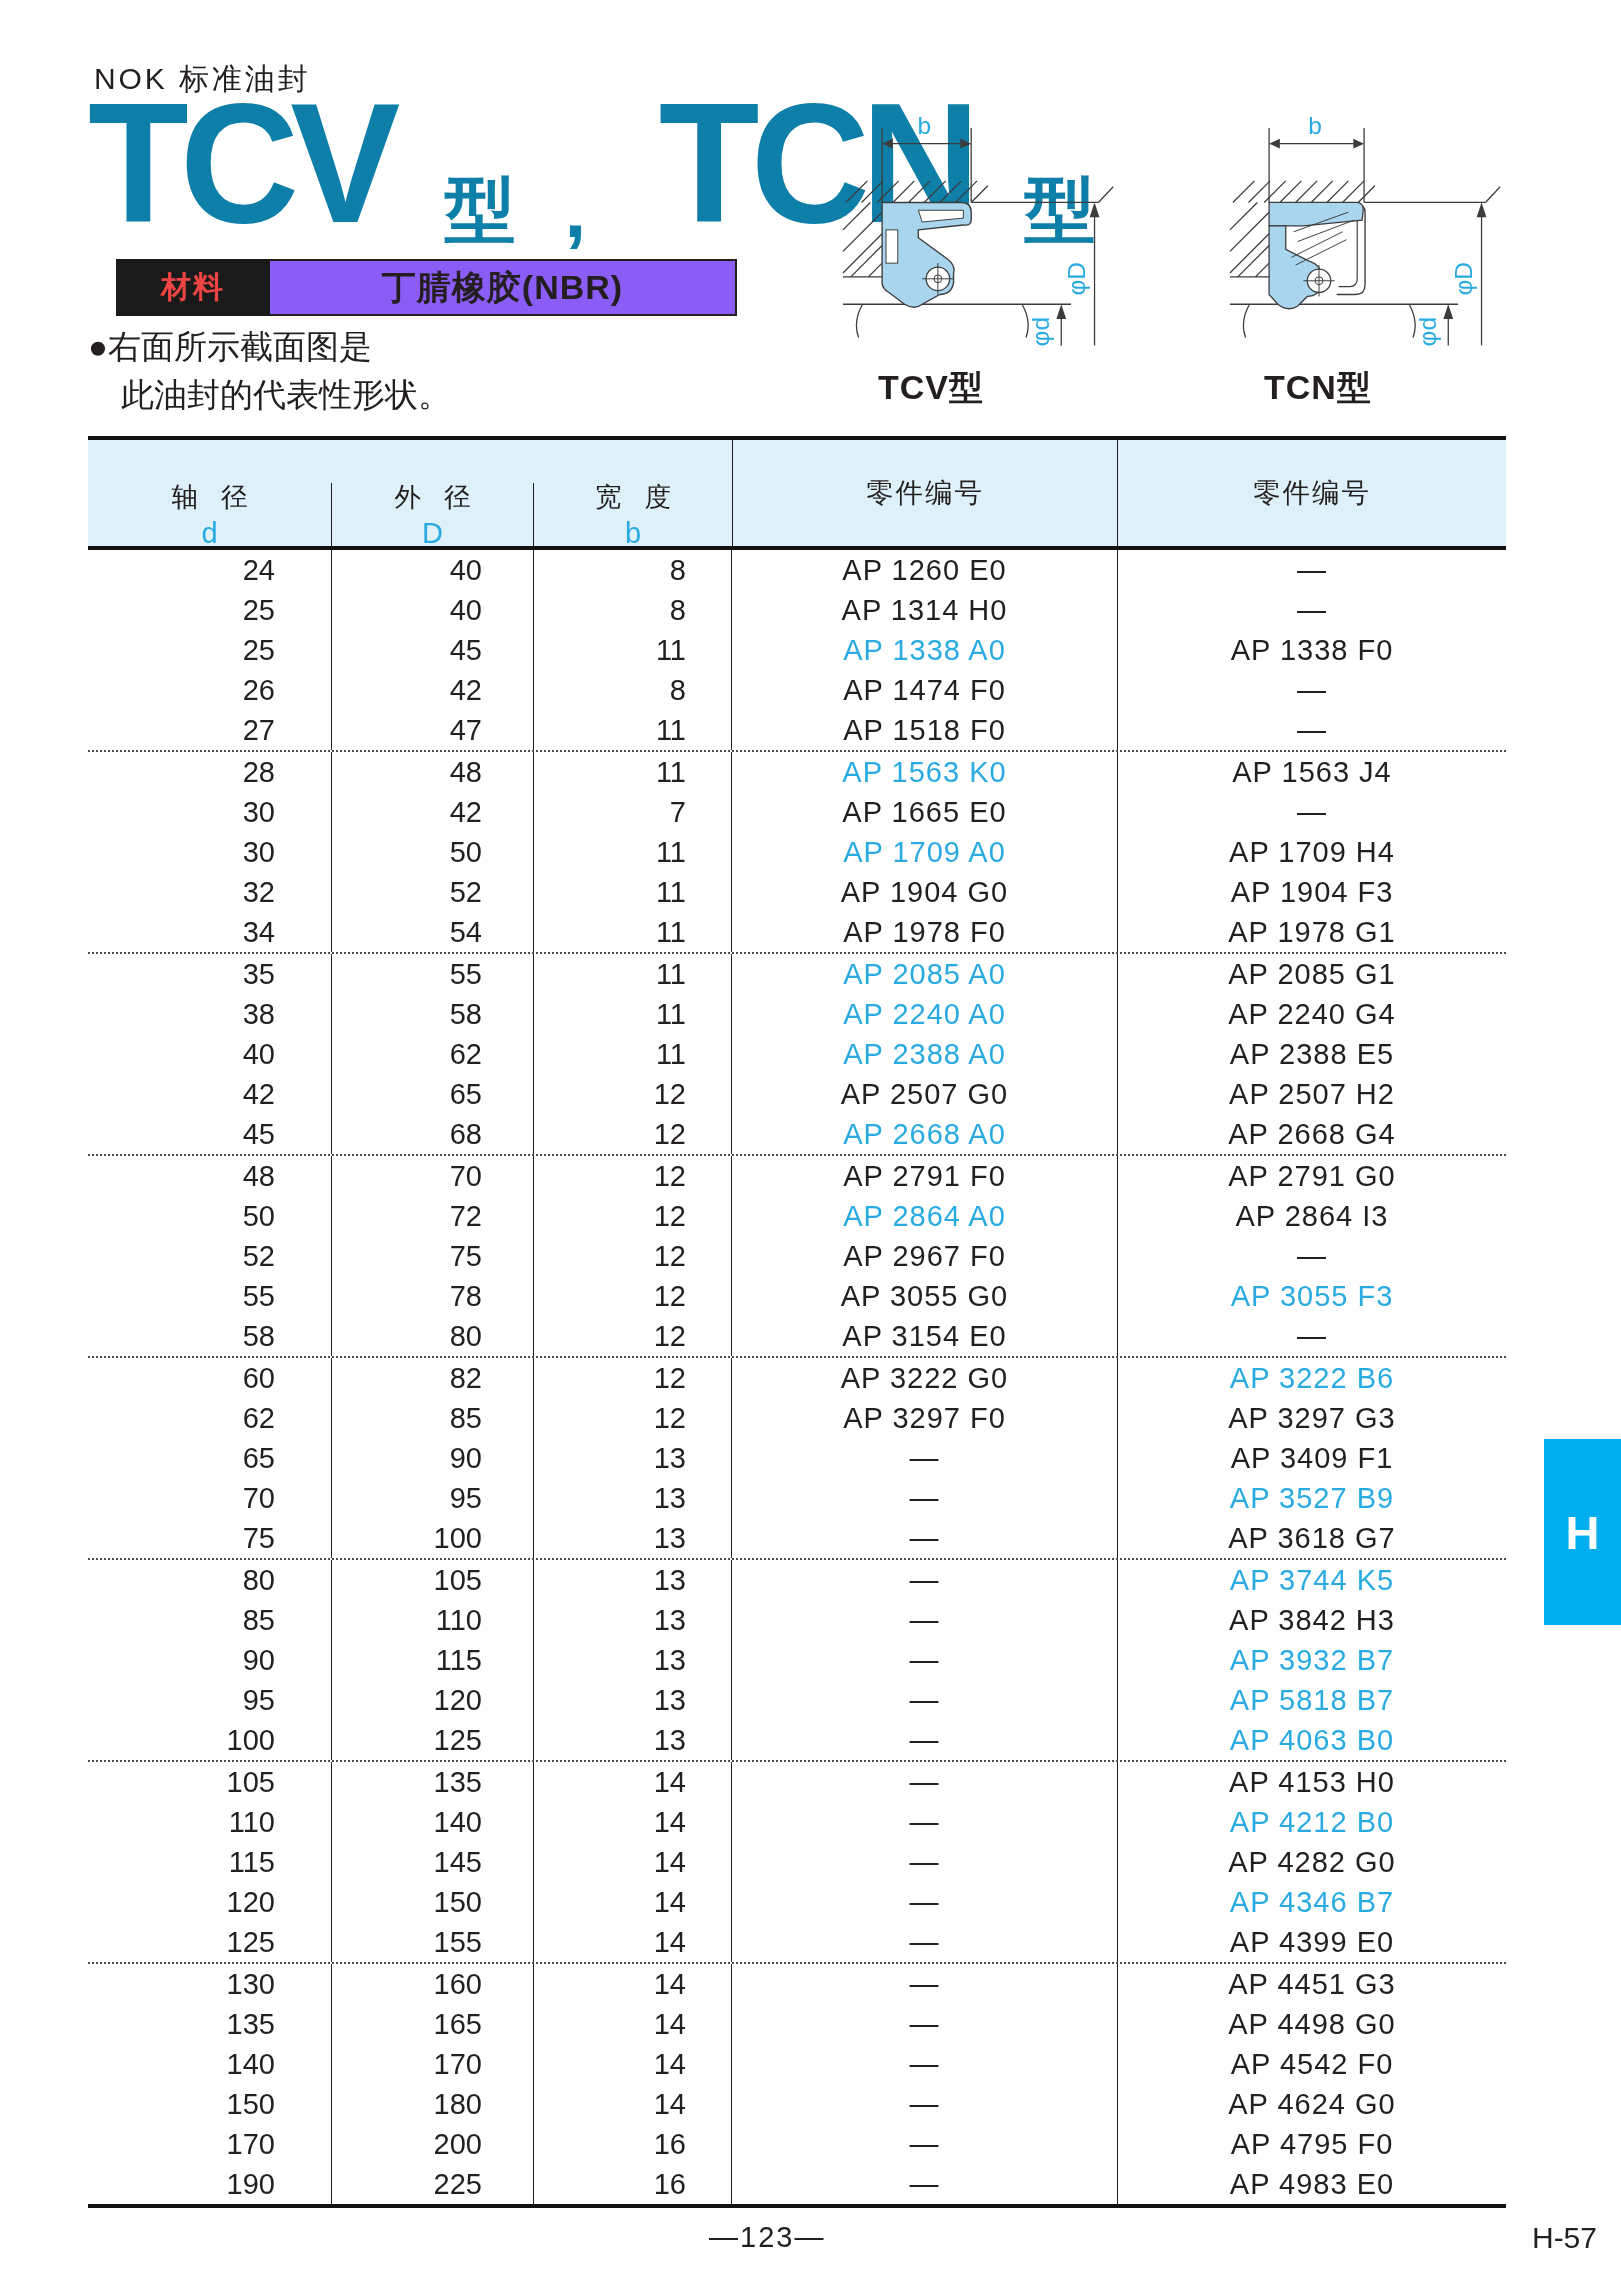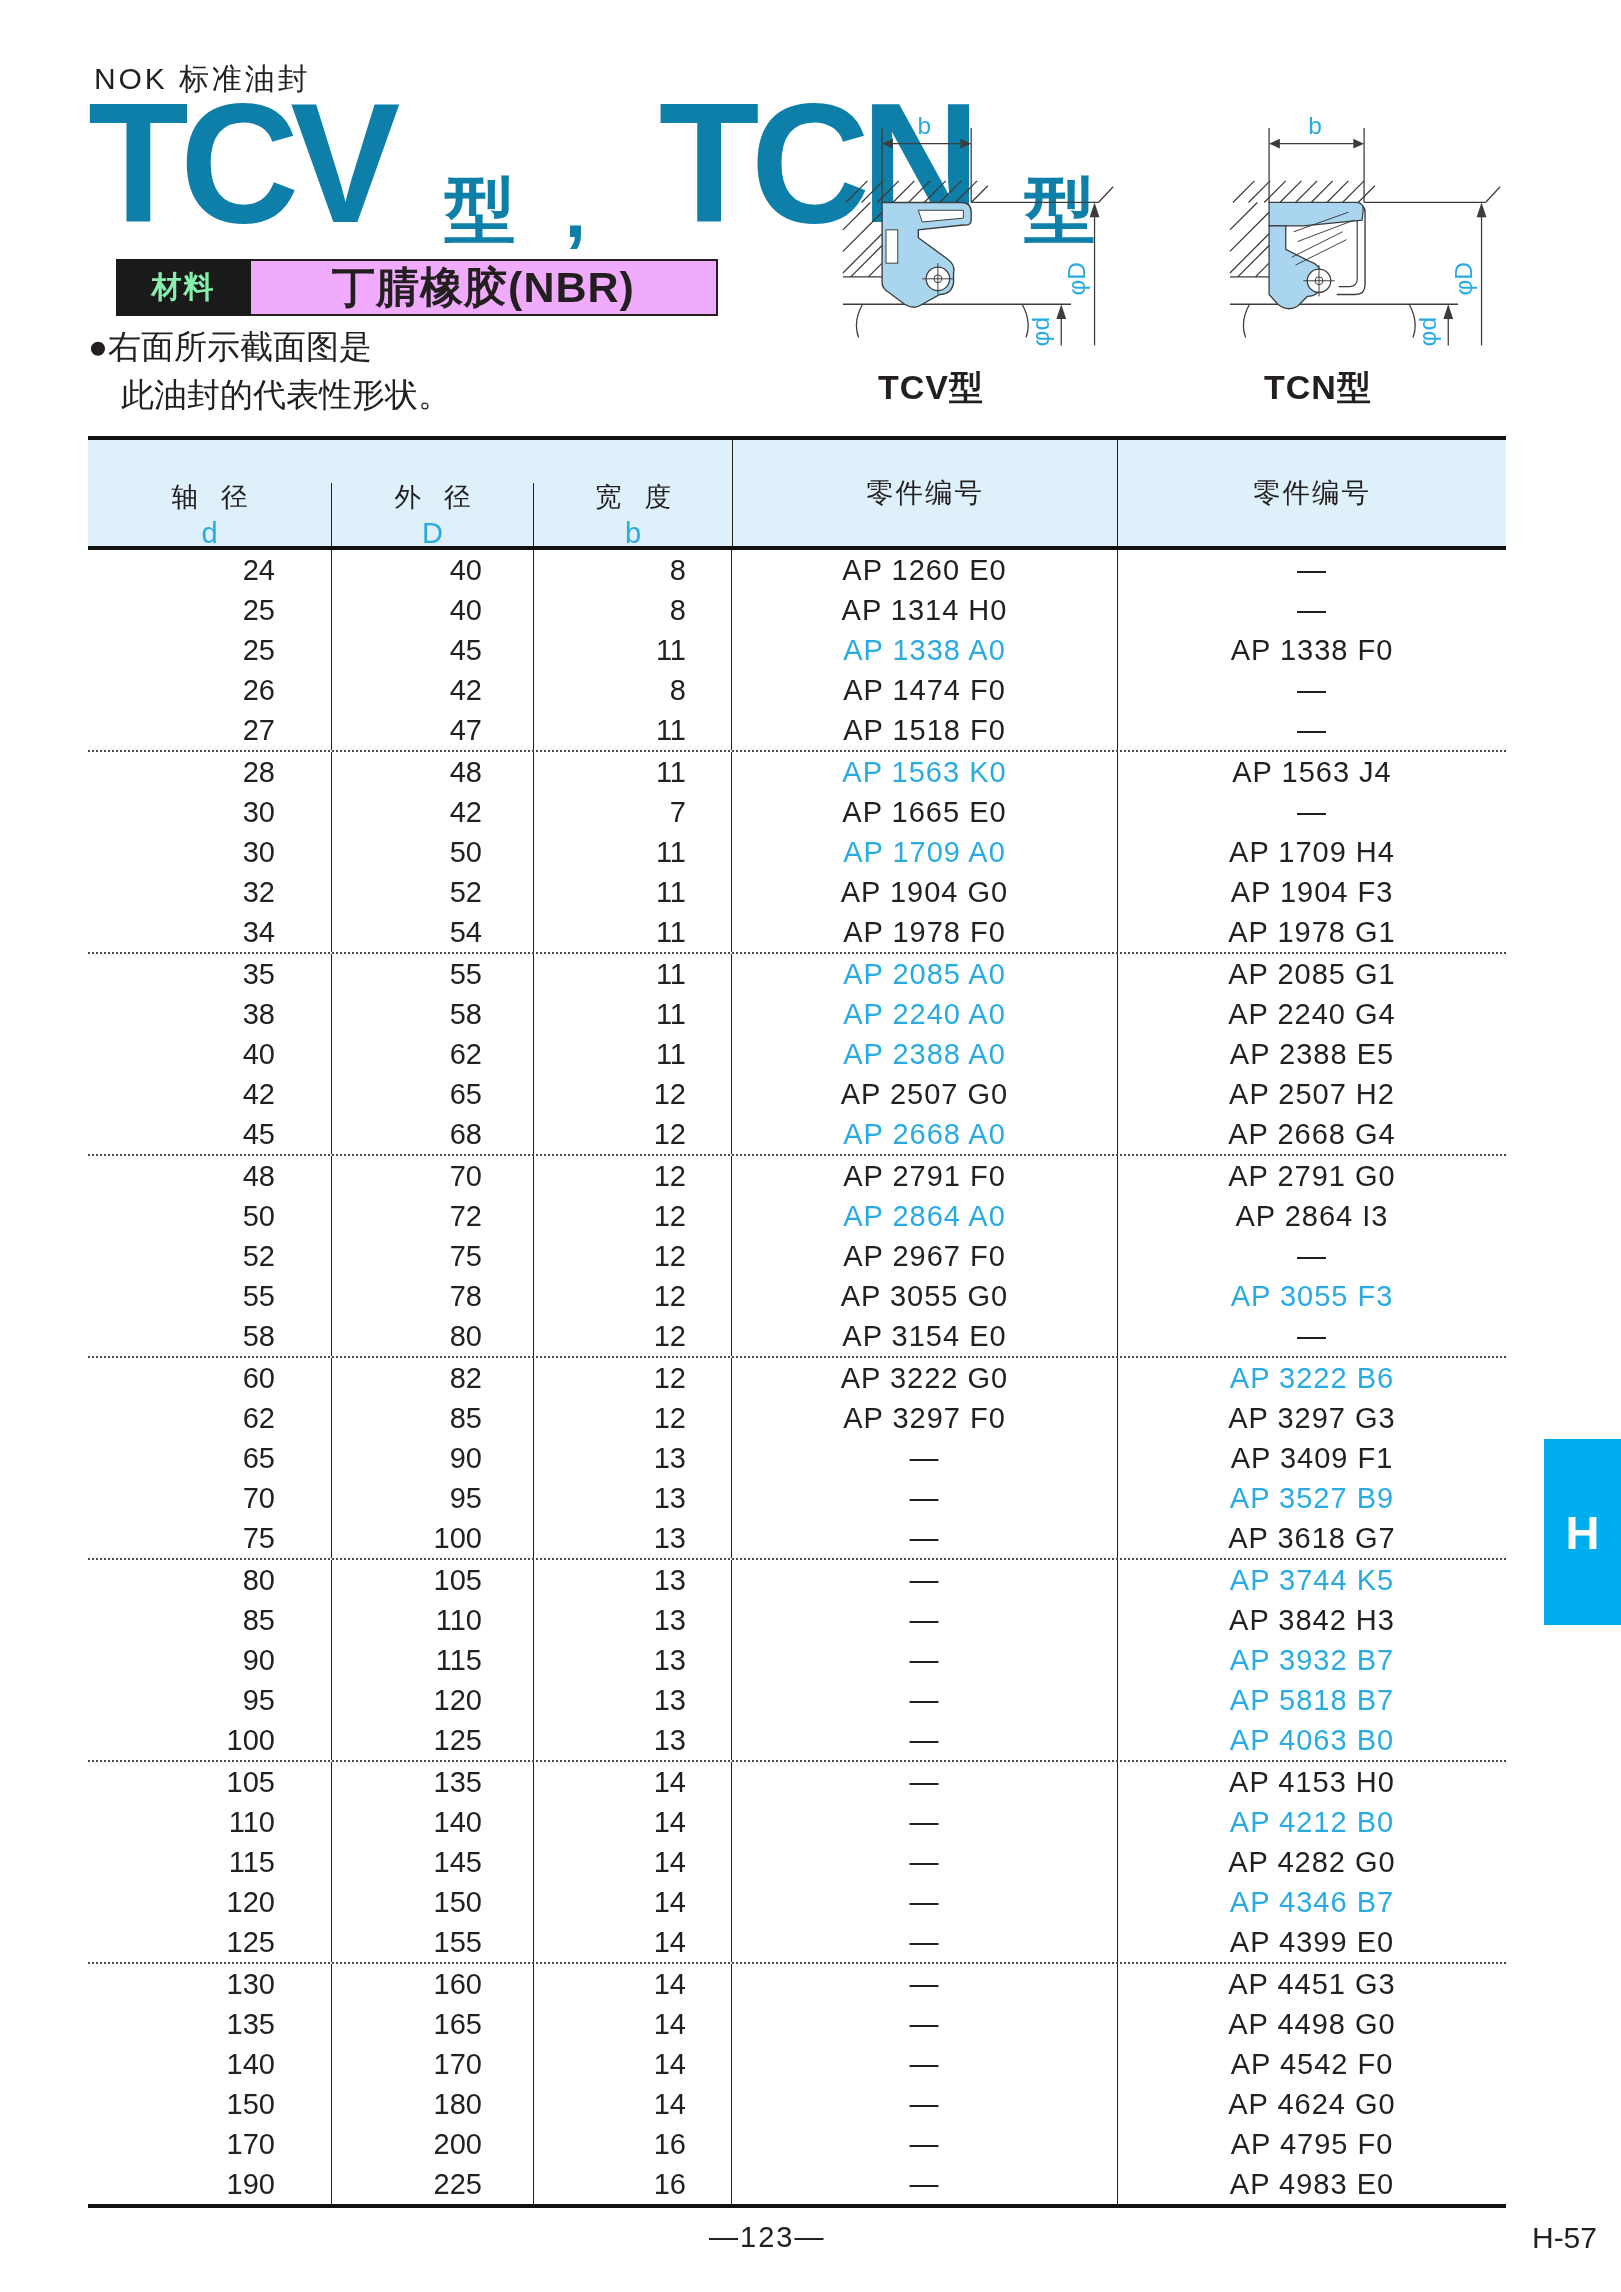--- a/index.html
+++ b/index.html
@@ -8,24 +8,24 @@
   .abs { position:absolute; }
 
   
   #eyebrow { left:94px; top:59px; font-size:30px; letter-spacing:2.9px; }
   #big-title { left:88px; top:84px; display:flex; align-items:flex-end; color:#0d7fa9; line-height:1;gap:47px; }
   .title-word { font-size:165px; font-weight:bold; letter-spacing:-8.8px; transform:scaleY(1.04); transform-origin:bottom; }
   .title-kei  { font-size:71px; font-weight:bold; margin:0 0 3.9px 5.9px; }
   .title-comma{ font-size:78px; font-weight:bold; margin:0 25.5px 0 2px; }
 
   #material-bar { left:116px; top:259px; display:flex; height:57px; }
-  #material-label { width:135px; background:#1a1a1a; color:#86efac; font-size:30px; font-weight:bold;
+  #material-label { width:154px; background:#1a1a1a; color:#ef4444; font-size:30px; font-weight:bold;
                     display:flex; align-items:center; justify-content:center; letter-spacing:2px; }
-  #material-value { width:467px; background:#f0abfc; border:2.9px solid #231f20; border-left:none;
-                    font-size:43px; font-weight:bold; display:flex; align-items:center; justify-content:center; letter-spacing:1px; }
+  #material-value { width:467px; background:#8b5cf6; border:2.9px solid #231f20; border-left:none;
+                    font-size:34px; font-weight:bold; display:flex; align-items:center; justify-content:center; letter-spacing:1px; }
   #note { left:88px; top:323px; font-size:33px; line-height:1.45; }
 
   
   .diagram { width:304px; height:323px; }
   #diagram-tcv { left:828px; top:83px; }
   #diagram-tcn { left:1215px; top:83px; }
   .diagram svg { display:block; }
   .caption { position:absolute; left:0; top:282px; width:206px; text-align:center;
              font-size:34px; font-weight:bold; letter-spacing:1px; }
   .dimtext { fill:#29abe2; font-size:25px; font-family:"Liberation Sans","DejaVu Sans",sans-serif; }

